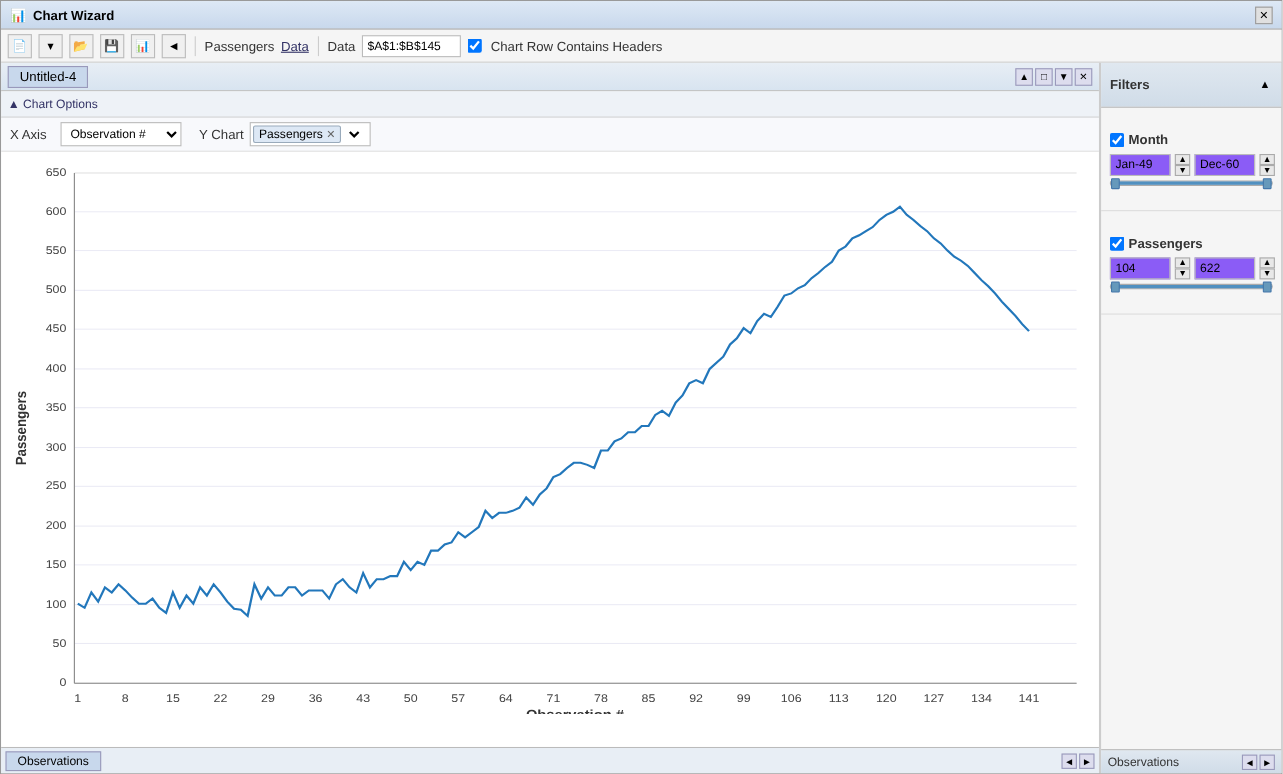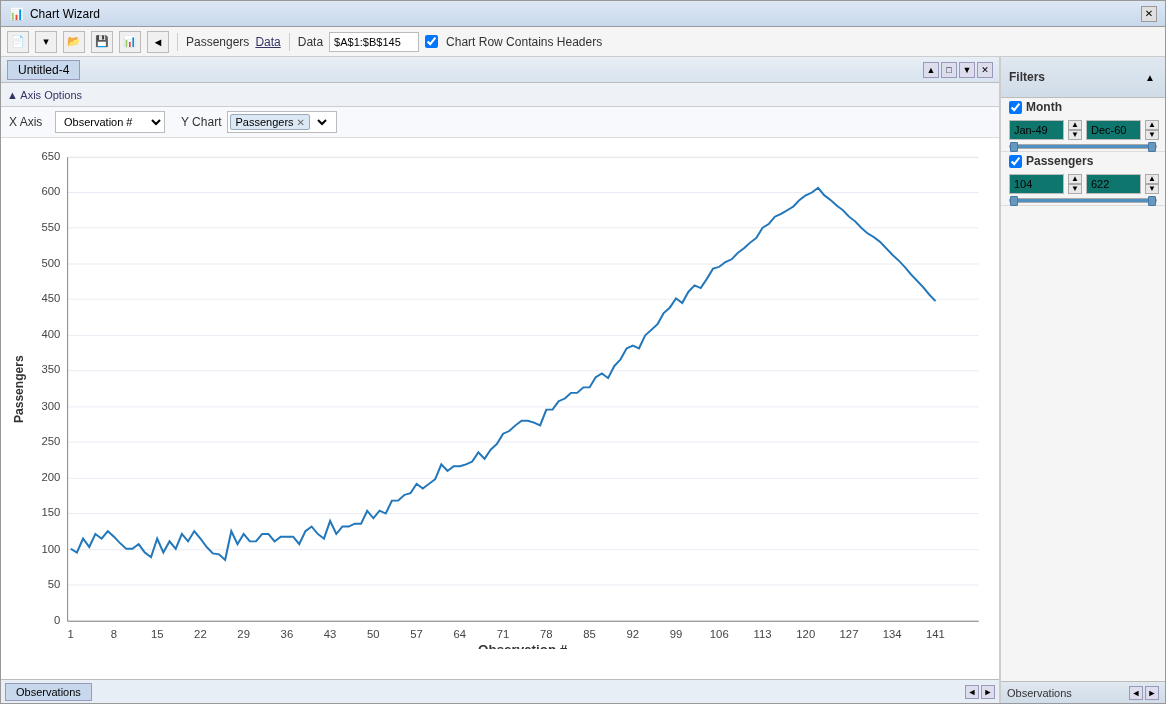--- a/index.html
+++ b/index.html
@@ -25,21 +25,21 @@
     }
 
     .title-bar-left {
       display: flex;
       align-items: center;
       gap: 6px;
     }
 
     .title-text {
       font-size: 12px;
-      font-weight: normal;
+      font-weight: bold;
       color: #000;
     }
 
     .close-btn {
       width: 16px;
       height: 16px;
       background: #e0e0e0;
       border: 1px solid #999;
       cursor: pointer;
       display: flex;
@@ -307,21 +307,21 @@
       width: 14px;
       height: 14px;
       display: flex;
       align-items: center;
       justify-content: center;
       cursor: pointer;
       font-size: 10px;
     }
 
     .filter-section {
-      padding: 2px 8px;
+      padding: 22px 8px;
       border-bottom: 1px solid #ddd;
     }
 
     .filter-section-header {
       display: flex;
       align-items: center;
       gap: 4px;
       margin-bottom: 6px;
     }
 
@@ -339,21 +339,21 @@
       display: flex;
       align-items: center;
       gap: 4px;
       margin-bottom: 4px;
     }
 
     .filter-input {
       width: 55px;
       height: 20px;
       border: 1px solid #bbb;
-      background: #0f766e;
+      background: #8b5cf6;
       padding: 1px 4px;
       font-size: 11px;
     }
 
     .filter-stepper {
       display: flex;
       flex-direction: column;
       width: 14px;
     }
 
@@ -476,21 +476,21 @@
         <div class="chart-tab">Untitled-4</div>
         <div class="chart-tab-controls">
           <div class="chart-tab-btn">▲</div>
           <div class="chart-tab-btn">□</div>
           <div class="chart-tab-btn">▼</div>
           <div class="chart-tab-btn">✕</div>
         </div>
       </div>
 
       <div class="chart-options-bar">
-        <span class="chart-options-toggle">▲ Axis Options</span>
+        <span class="chart-options-toggle">▲ Chart Options</span>
       </div>
 
       <div class="axis-controls">
         <div class="axis-row">
           <span class="axis-label">X Axis</span>
           <select class="axis-select">
             <option>Observation #</option>
           </select>
         </div>
         <div class="axis-row">

